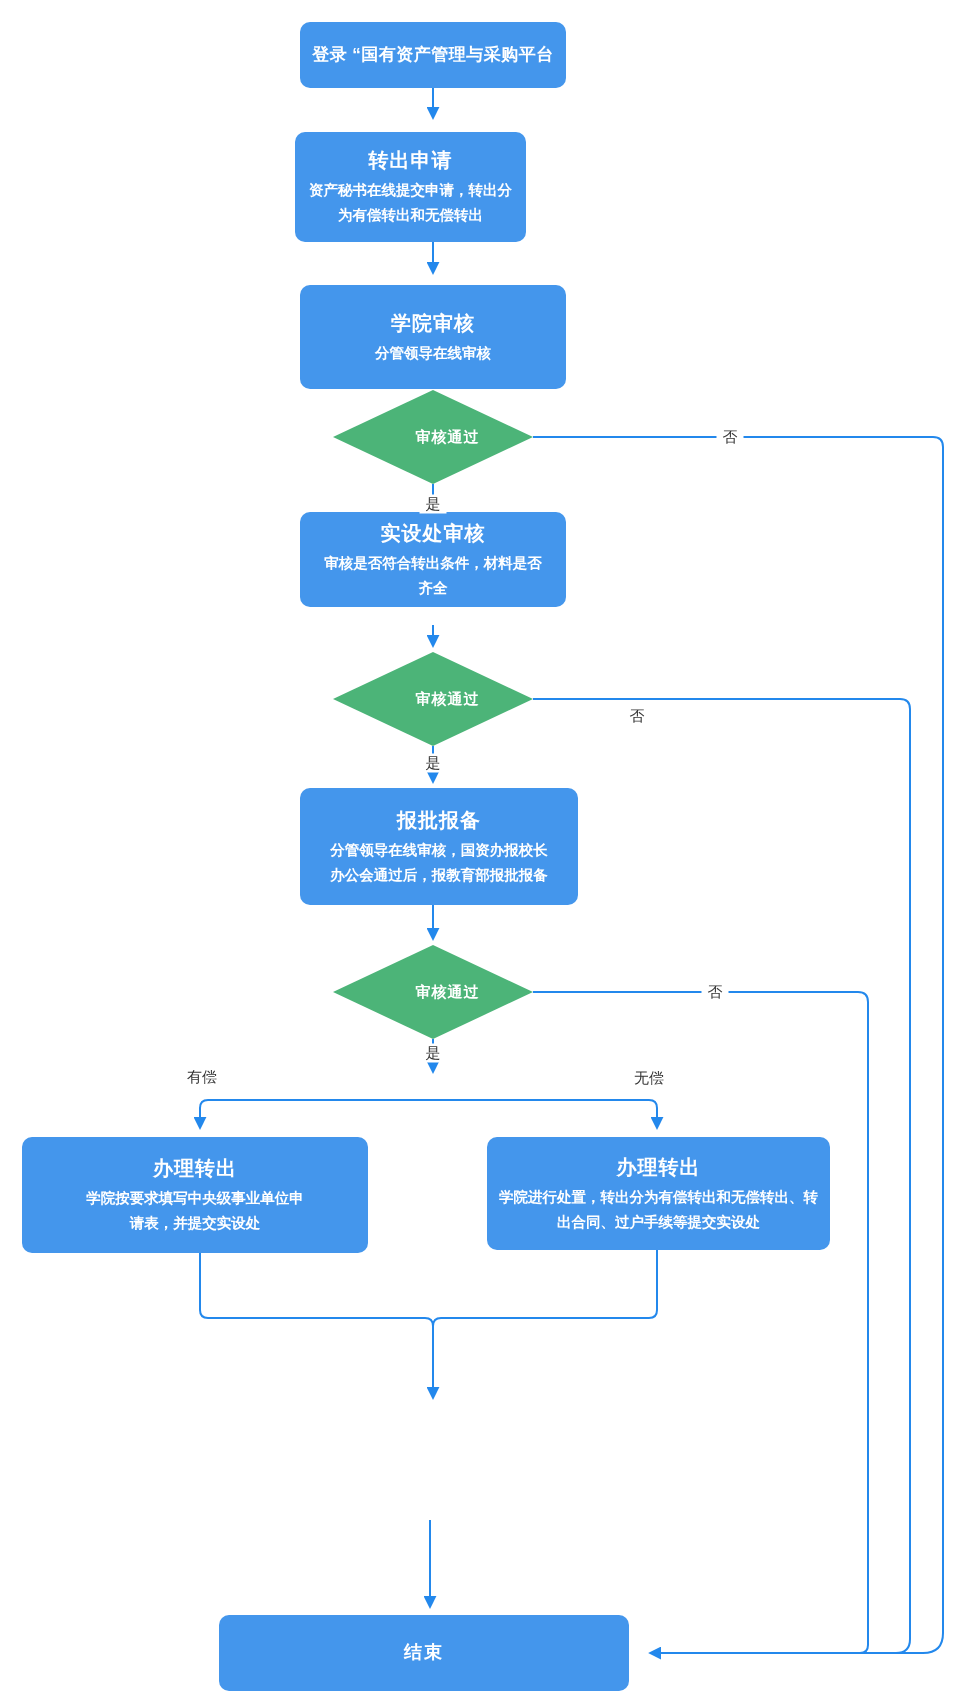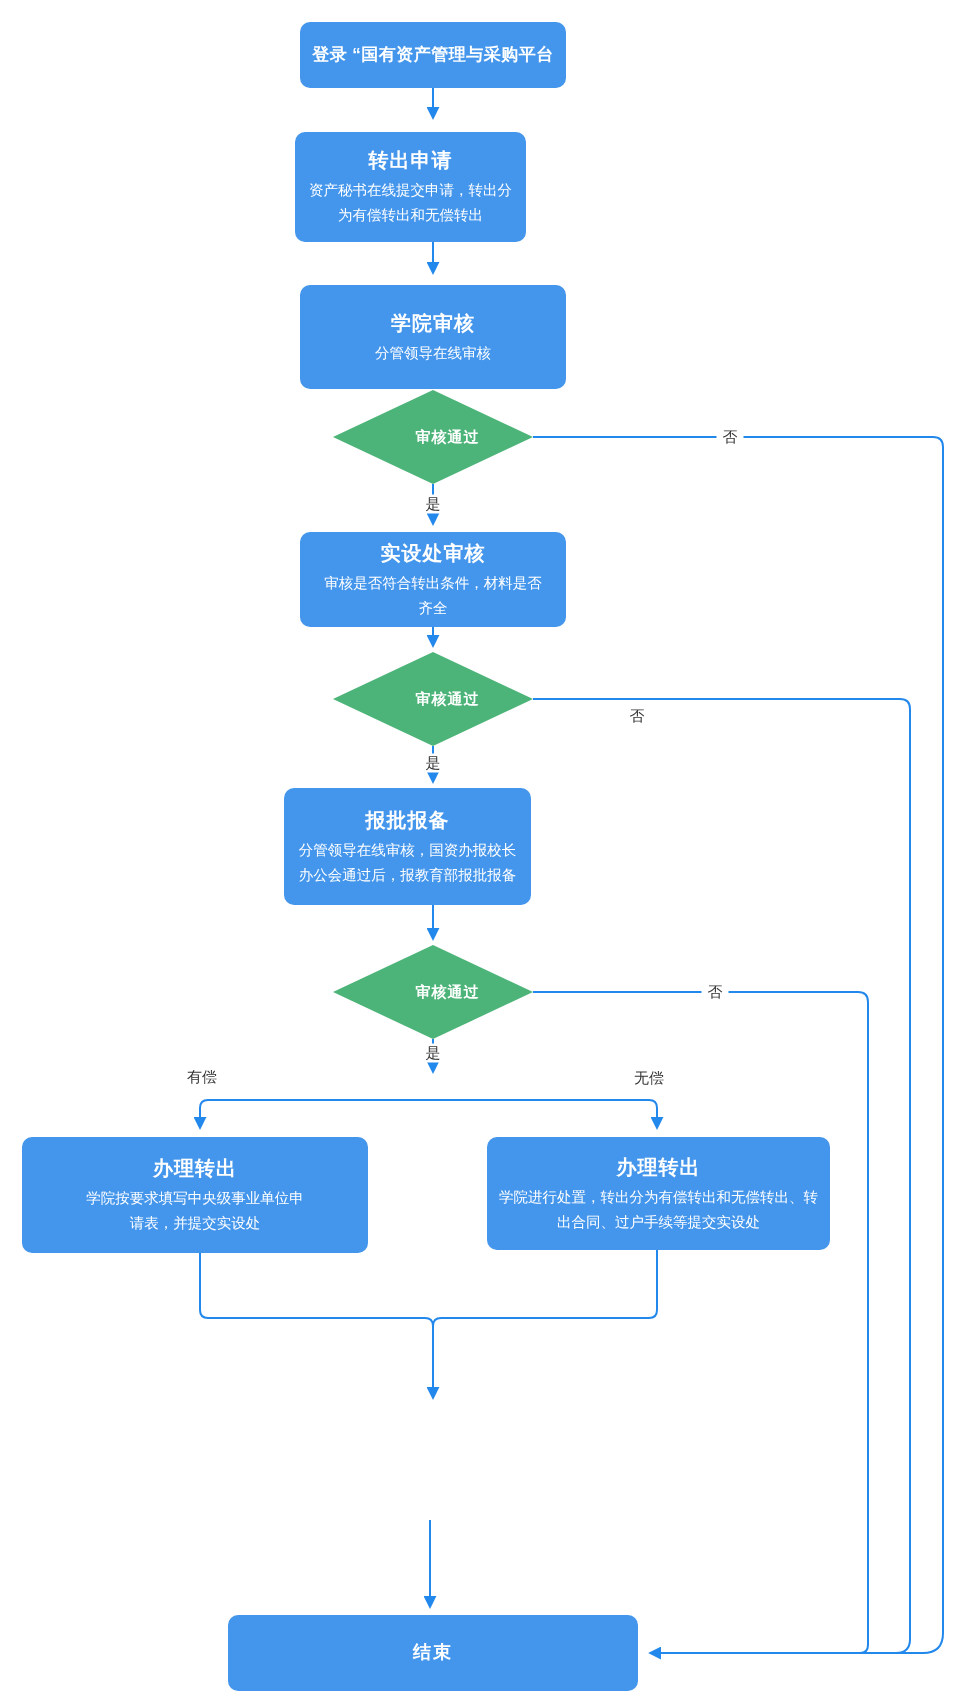--- a/index.html
+++ b/index.html
@@ -18,21 +18,21 @@
   .connector-layer{position:absolute;left:0;top:0;width:970px;height:1706px;}
   .edge{fill:none;stroke:var(--connector,#2388EC);stroke-width:2;}
   .node{
     position:absolute;display:flex;flex-direction:column;align-items:center;justify-content:center;
     box-sizing:border-box;color:var(--node-text,#fff);text-align:center;
   }
   .box{background:var(--node-fill,#4496EC);border-radius:10px;padding:20px 10px;}
   .node-title{font-size:20px;font-weight:700;letter-spacing:1px;line-height:1.4;}
   .node-title.small{font-size:17px;letter-spacing:0.5px;}
   .node-title.end-size{font-size:18px;letter-spacing:2px;}
-  .node-desc{font-size:14.5px;line-height:1.72;margin-top:4px;max-width:222px;}
+  .node-desc{font-size:14.5px;line-height:1.72;margin-top:4px;max-width:222px;font-weight:bold;}
   .node-desc.wide{max-width:324px;}
   .node-desc.xwide{max-width:360px;}
   .diamond{
     background:var(--decision-fill,#4CB478);
     clip-path:polygon(50% 0%,100% 50%,50% 100%,0% 50%);
   }
   .diamond-label{font-size:15px;font-weight:700;letter-spacing:1px;margin-left:29px;}
   .edge-label{
     position:absolute;transform:translate(-50%,-50%);
     font-size:15px;color:var(--edge-label-text,#333);
@@ -79,50 +79,50 @@
 
   <div class="node box" style="left:300px;top:285px;width:266px;height:104px">
     <div class="node-title">学院审核</div>
     <div class="node-desc">分管领导在线审核</div>
   </div>
 
   <div class="node diamond" style="left:333px;top:390px;width:200px;height:94px">
     <span class="diamond-label">审核通过</span>
   </div>
 
-  <div class="node box" style="left:300px;top:532px;width:266px;height:95px">
+  <div class="node box" style="left:300px;top:512px;width:266px;height:95px">
     <div class="node-title">实设处审核</div>
     <div class="node-desc">审核是否符合转出条件，材料是否齐全</div>
   </div>
 
   <div class="node diamond" style="left:333px;top:652px;width:200px;height:94px">
     <span class="diamond-label">审核通过</span>
   </div>
 
-  <div class="node box" style="left:284px;top:788px;width:247px;height:117px">
+  <div class="node box" style="left:300px;top:788px;width:278px;height:117px">
     <div class="node-title">报批报备</div>
     <div class="node-desc">分管领导在线审核，国资办报校长办公会通过后，报教育部报批报备</div>
   </div>
 
   <div class="node diamond" style="left:333px;top:945px;width:200px;height:94px">
     <span class="diamond-label">审核通过</span>
   </div>
 
   <div class="node box" style="left:22px;top:1137px;width:346px;height:116px">
     <div class="node-title">办理转出</div>
     <div class="node-desc">学院按要求填写中央级事业单位申请表，并提交实设处</div>
   </div>
 
   <div class="node box" style="left:487px;top:1137px;width:343px;height:113px">
     <div class="node-title">办理转出</div>
     <div class="node-desc wide">学院进行处置，转出分为有偿转出和无偿转出、转出合同、过户手续等提交实设处</div>
   </div>
 
 
-  <div class="node box" style="left:228px;top:1615px;width:410px;height:76px">
+  <div class="node box" style="left:219px;top:1615px;width:410px;height:76px">
     <div class="node-title end-size">结束</div>
   </div>
 
   <span class="edge-label" style="left:730px;top:437px">否</span>
   <span class="edge-label" style="left:637px;top:716px">否</span>
   <span class="edge-label" style="left:715px;top:992px">否</span>
   <span class="edge-label" style="left:433px;top:504px">是</span>
   <span class="edge-label" style="left:433px;top:763px">是</span>
   <span class="edge-label" style="left:433px;top:1053px">是</span>
   <span class="edge-label" style="left:202px;top:1077px">有偿</span>

